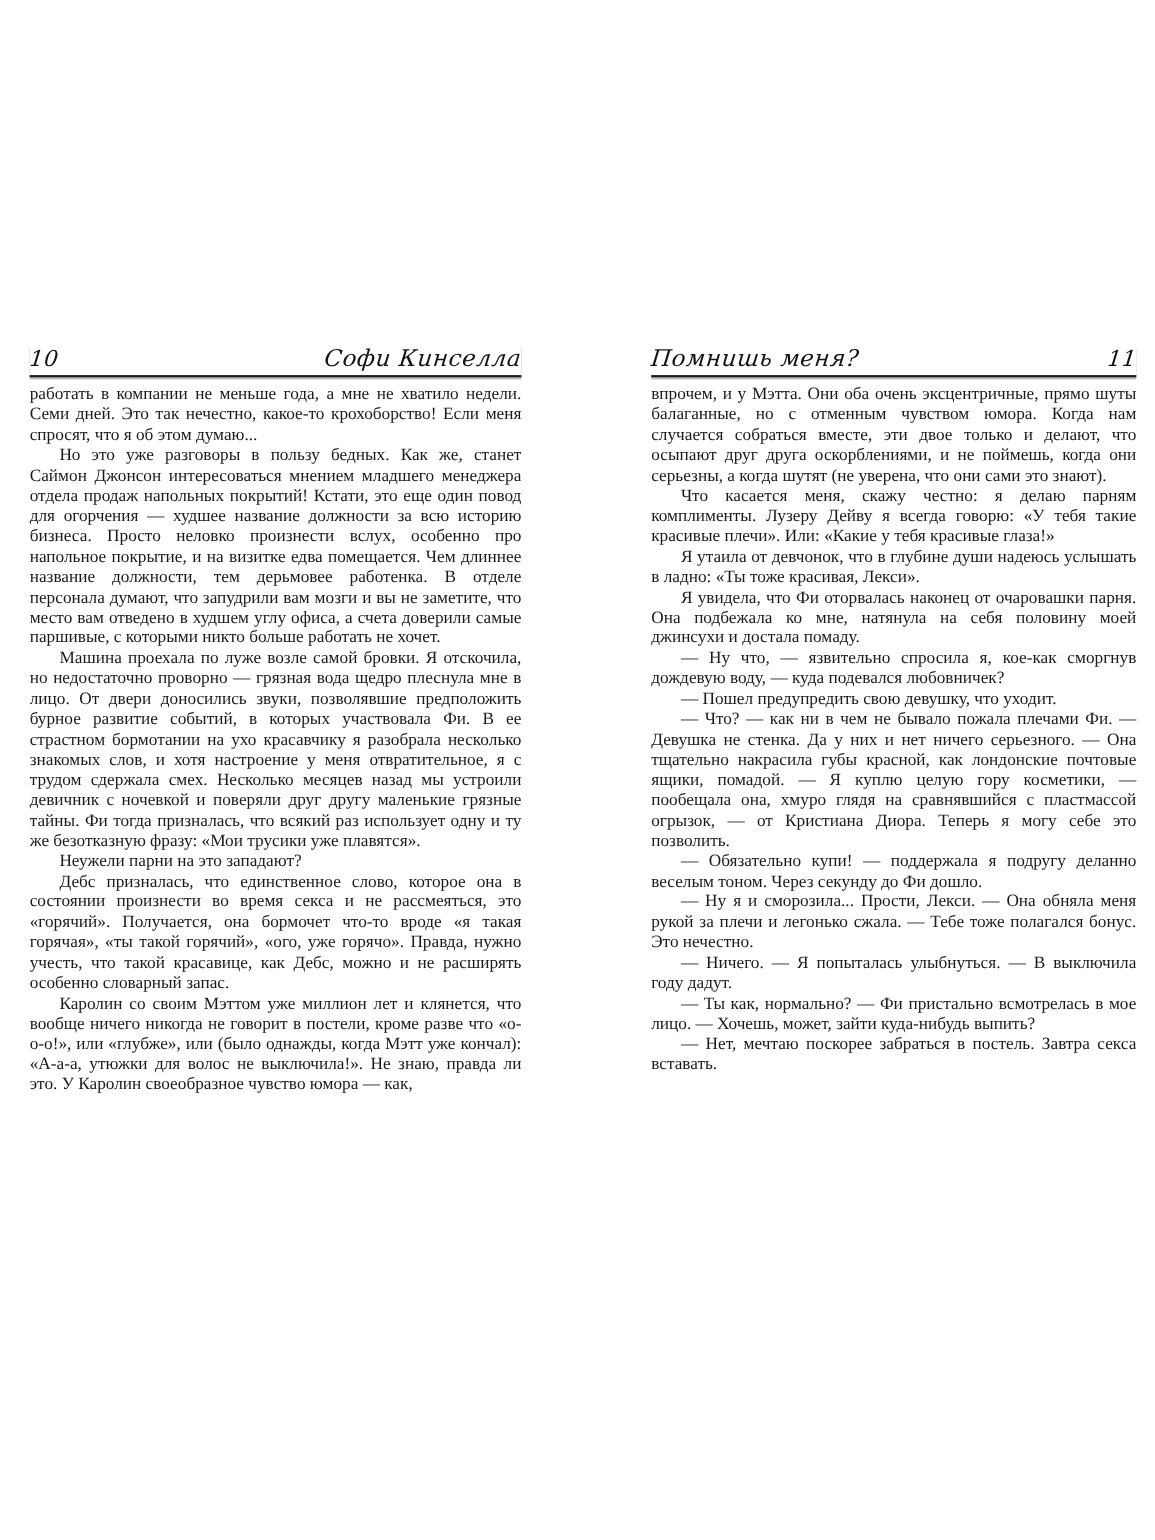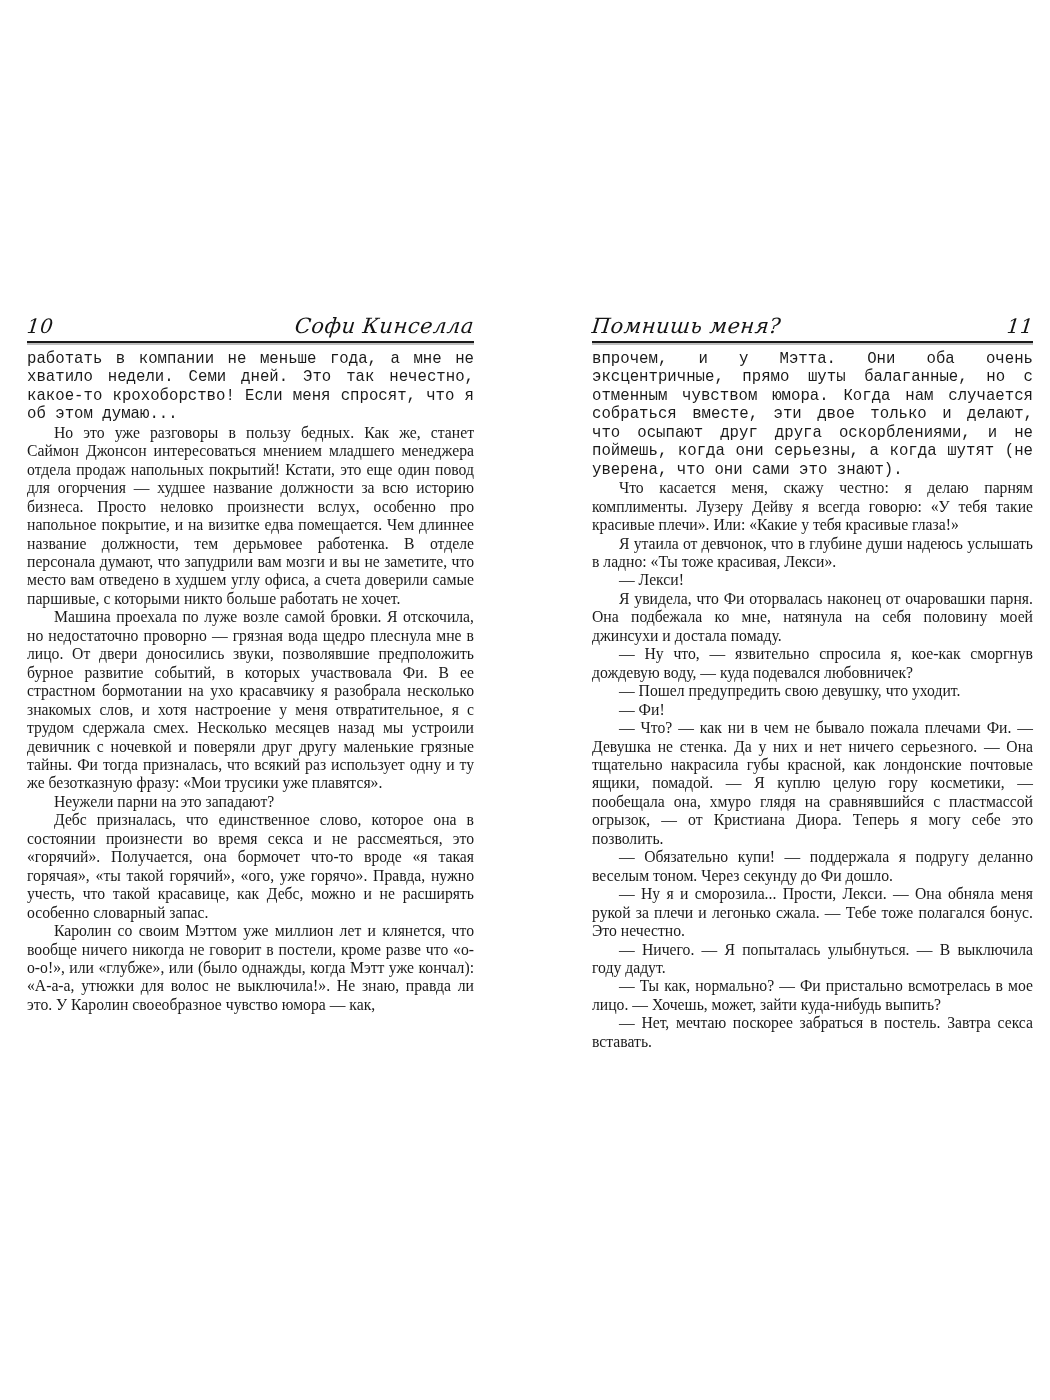--- a/index.html
+++ b/index.html
@@ -51,21 +51,20 @@
     line-height: 18.45px;
     color: #1a1a1a;
   }
   .page-body p.para {
     margin: 0;
     padding: 0;
     text-indent: 27px;
   }
   .page-body p.para.no-indent {
     text-indent: 0;
-    font-family: Liberation Mono, monospace;
   }
 </style>
 </head>
 <body>
 
 <div class="spread">
 
   <div class="page-col left">
     <div class="page-header">
       <span class="page-number">10</span>
@@ -83,25 +82,23 @@
 
   <div class="page-col right">
     <div class="page-header">
       <span class="running-head">Помнишь меня?</span>
       <span class="page-number">11</span>
     </div>
     <div class="page-body">
         <p class="para no-indent">впрочем, и у Мэтта. Они оба очень эксцентричные, прямо шуты балаганные, но с отменным чувством юмора. Когда нам случается собраться вместе, эти двое только и делают, что осыпают друг друга оскорблениями, и не поймешь, когда они серьезны, а когда шутят (не уверена, что они сами это знают).</p>
         <p class="para">Что касается меня, скажу честно: я делаю парням комплименты. Лузеру Дейву я всегда говорю: «У тебя такие красивые плечи». Или: «Какие у тебя красивые глаза!»</p>
         <p class="para">Я утаила от девчонок, что в глубине души надеюсь услышать в ладно: «Ты тоже красивая, Лекси».</p>
-        <p class="para">— Лекси!</p>
         <p class="para">Я увидела, что Фи оторвалась наконец от очаровашки парня. Она подбежала ко мне, натянула на себя половину моей джинсухи и достала помаду.</p>
         <p class="para">— Ну что, — язвительно спросила я, кое-как сморгнув дождевую воду, — куда подевался любовничек?</p>
         <p class="para">— Пошел предупредить свою девушку, что уходит.</p>
-        <p class="para">— Фи!</p>
         <p class="para">— Что? — как ни в чем не бывало пожала плечами Фи. — Девушка не стенка. Да у них и нет ничего серьезного. — Она тщательно накрасила губы красной, как лондонские почтовые ящики, помадой. — Я куплю целую гору косметики, — пообещала она, хмуро глядя на сравнявшийся с пластмассой огрызок, — от Кристиана Диора. Теперь я могу себе это позволить.</p>
         <p class="para">— Обязательно купи! — поддержала я подругу деланно веселым тоном. Через секунду до Фи дошло.</p>
         <p class="para">— Ну я и сморозила... Прости, Лекси. — Она обняла меня рукой за плечи и легонько сжала. — Тебе тоже полагался бонус. Это нечестно.</p>
         <p class="para">— Ничего. — Я попыталась улыбнуться. — В выключила году дадут.</p>
         <p class="para">— Ты как, нормально? — Фи пристально всмотрелась в мое лицо. — Хочешь, может, зайти куда-нибудь выпить?</p>
         <p class="para">— Нет, мечтаю поскорее забраться в постель. Завтра секса вставать.</p>
       </div>
   </div>
 
 </div>

